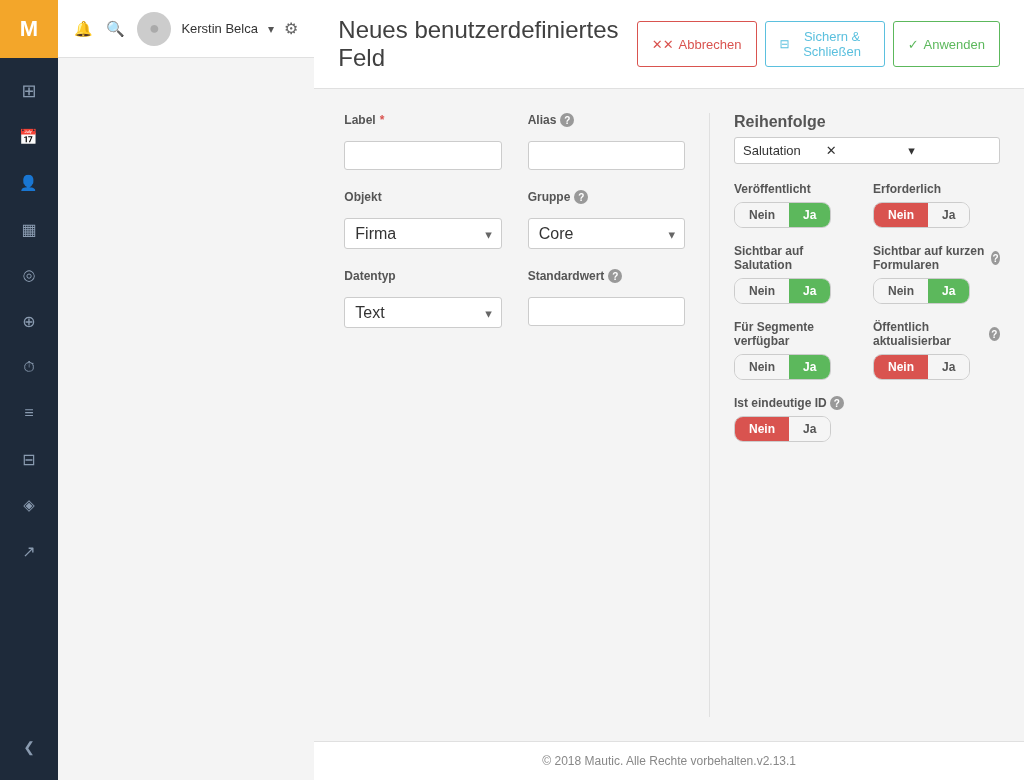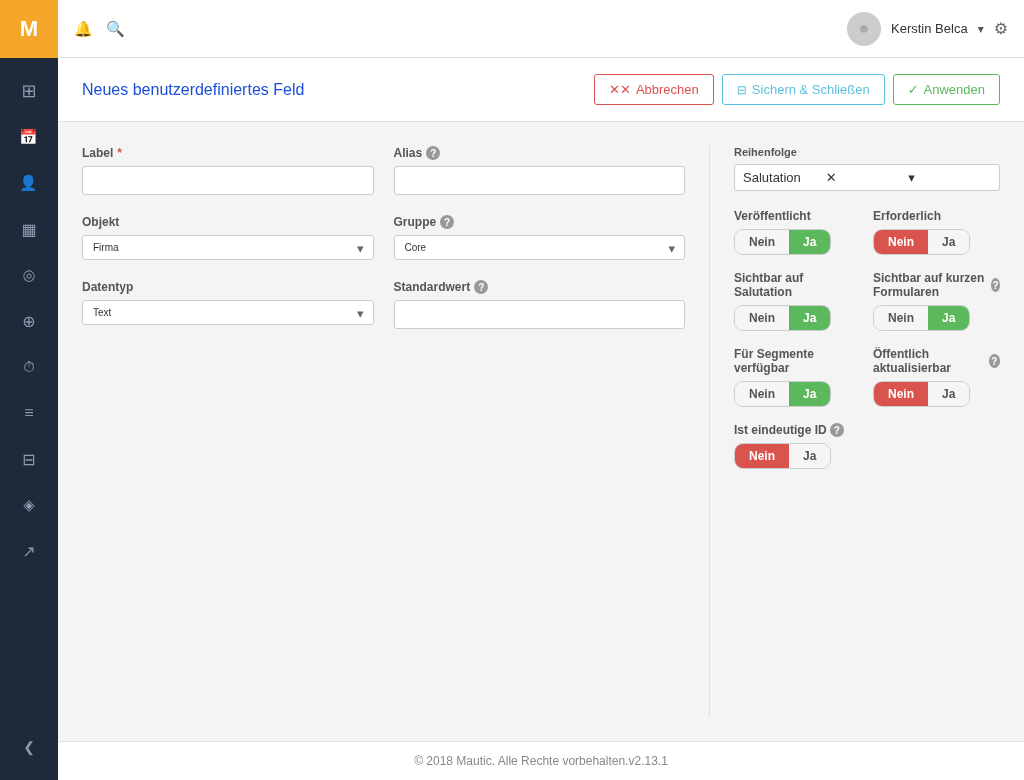--- a/index.html
+++ b/index.html
@@ -52,21 +52,20 @@
       display: flex;
       flex-direction: column;
       align-items: center;
       padding-bottom: 10px;
     }
 
     
     .main-wrapper {
       flex: 1;
       display: flex;
-      flex-direction: column;
       height: 100%;
       overflow: hidden;
     }
     .topbar {
       height: 58px;
       background: #fff;
       border-bottom: 1px solid #e0e0e0;
       display: flex;
       align-items: center;
       padding: 0 16px;
@@ -121,23 +120,23 @@
     }
     .page-header {
       background: #fff;
       padding: 16px 24px;
       display: flex;
       align-items: center;
       justify-content: space-between;
       border-bottom: 1px solid #e0e0e0;
     }
     .page-title {
-      font-size: 16px;
+      font-size: 24px;
       font-weight: 500;
-      color: #1d4ed8;
+      color: #404040;
     }
     .header-actions {
       display: flex;
       gap: 8px;
     }
     .btn {
       padding: 7px 14px;
       border-radius: 3px;
       border: 1px solid transparent;
       font-size: 13px;
@@ -181,21 +180,22 @@
 
     .form-row {
       display: flex;
       gap: 20px;
       margin-bottom: 20px;
     }
     .form-group {
       flex: 1;
       display: flex;
       flex-direction: column;
-      gap: 6px;
+      gap: 14px;
+      margin-left: 6px;
     }
     .form-label {
       font-size: 12px;
       font-weight: 600;
       color: #555;
       display: flex;
       align-items: center;
       gap: 4px;
     }
     .required-star { color: #d9534f; }
@@ -221,39 +221,39 @@
       width: 100%;
     }
     .form-select-wrapper {
       position: relative;
     }
     .form-select-wrapper select {
       appearance: none;
       padding: 6px 28px 6px 10px;
       border: 1px solid #ccc;
       border-radius: 3px;
-      font-size: 10px;
+      font-size: 16px;
       color: #333;
       background: #fff;
       width: 100%;
       cursor: pointer;
     }
     .form-select-wrapper::after {
       content: '▾';
       position: absolute;
       right: 10px;
       top: 50%;
       transform: translateY(-50%);
       pointer-events: none;
       color: #666;
     }
 
     
     .right-section-label {
-      font-size: 11px;
+      font-size: 16px;
       font-weight: 600;
       color: #555;
       margin-bottom: 6px;
       display: flex;
       align-items: center;
       gap: 4px;
     }
     .reihenfolge-select {
       display: flex;
       align-items: center;

